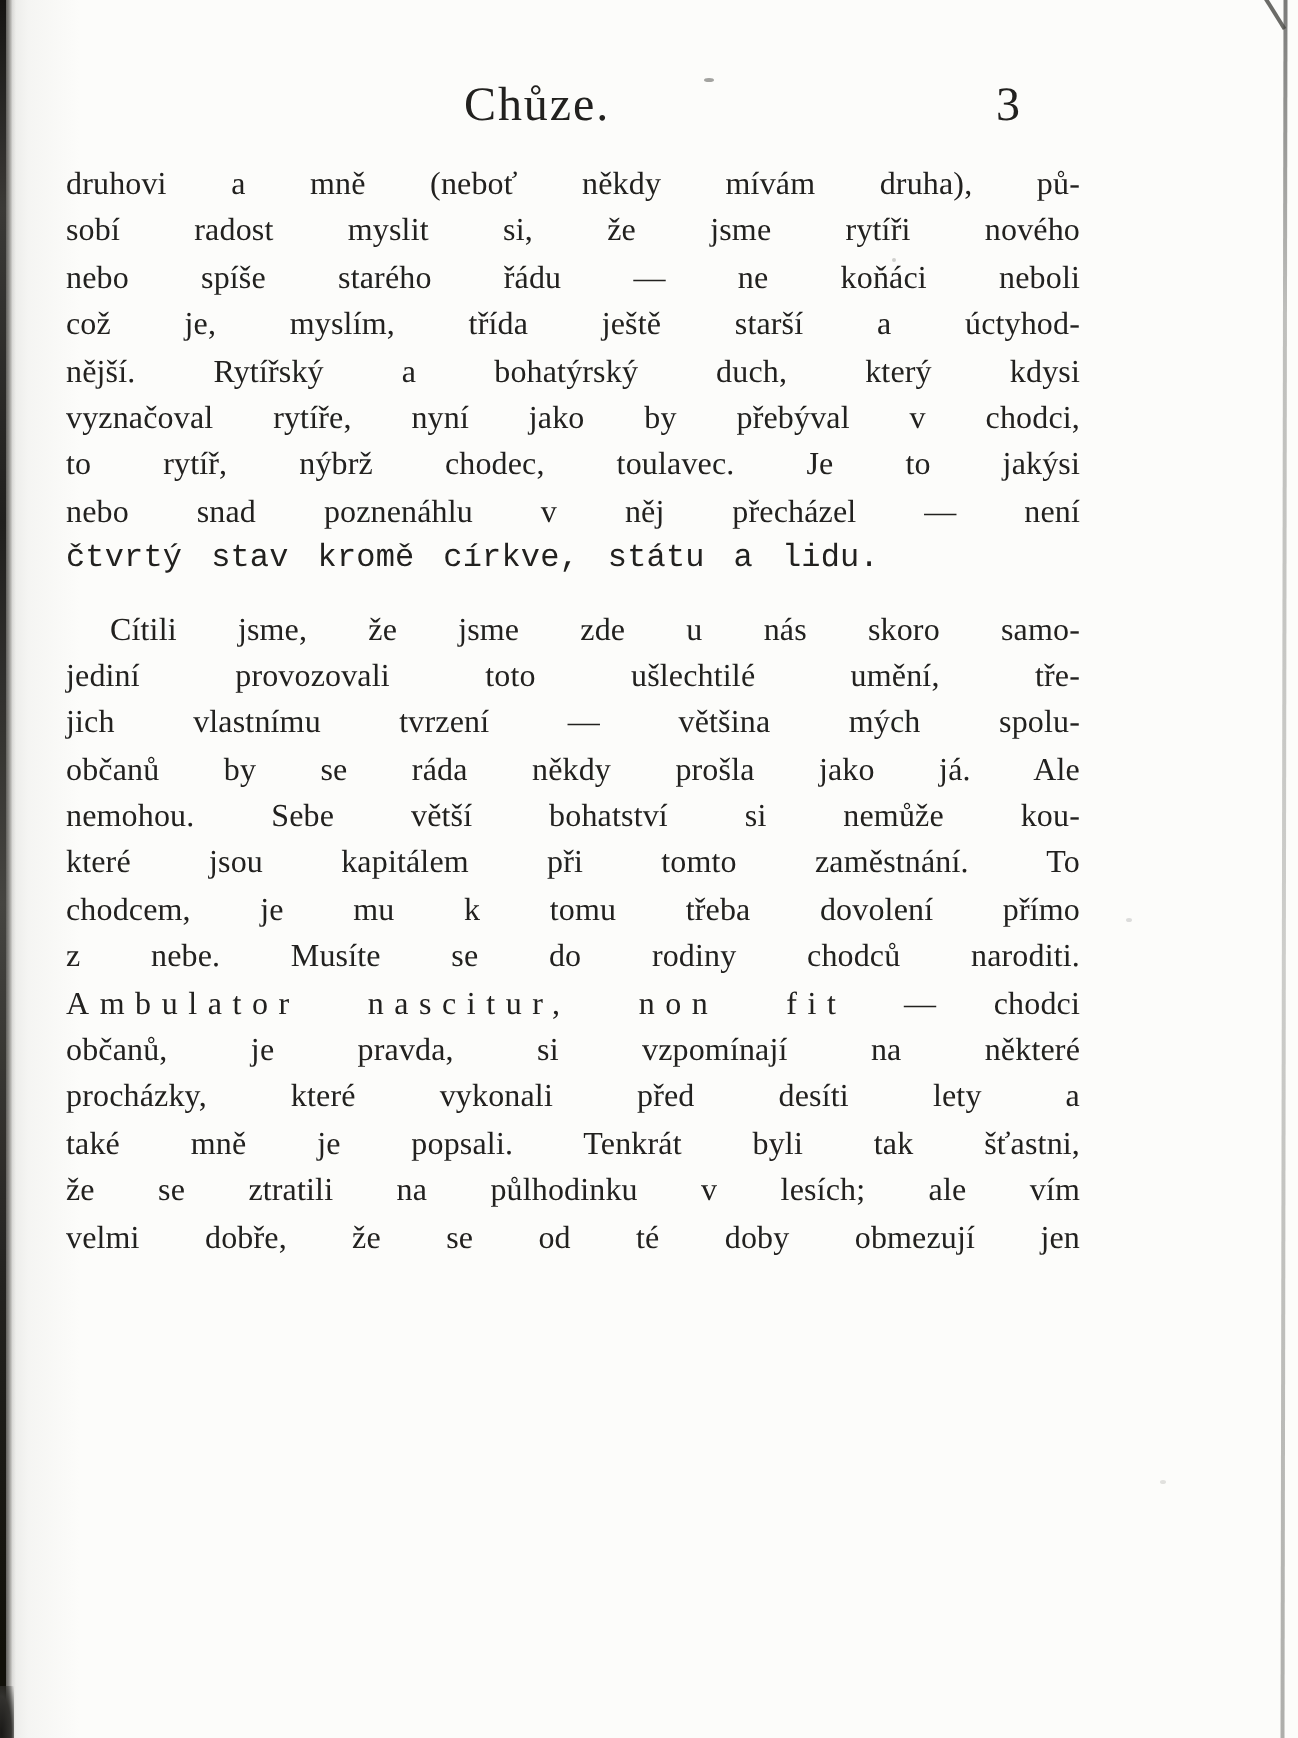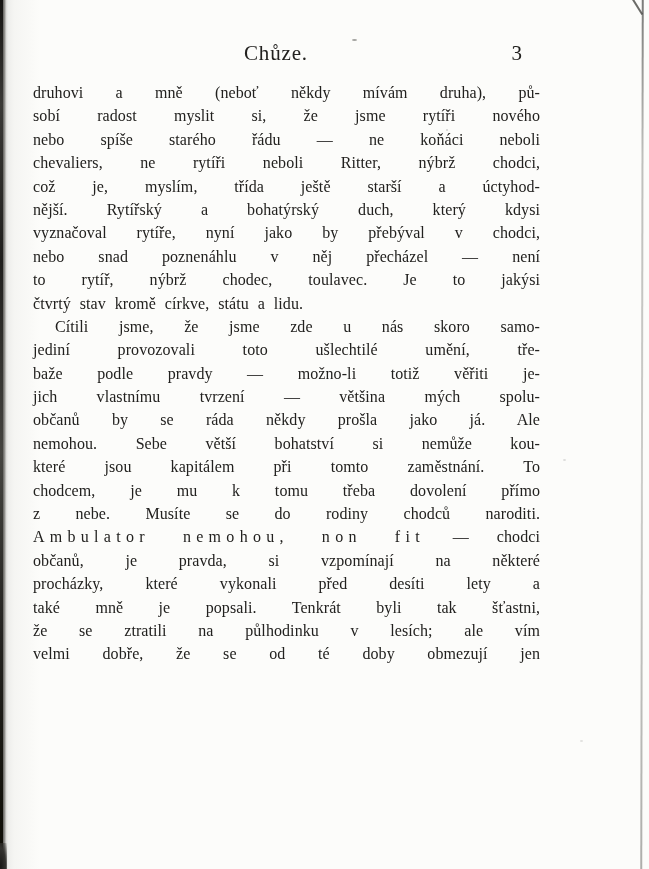--- a/index.html
+++ b/index.html
@@ -41,44 +41,44 @@
     background: rgba(70,70,66,0.8);
     transform: rotate(-32deg);
   }
   .speck { position: absolute; background: rgba(90,90,86,0.55); border-radius: 50%; }
   .speck.s1 { left: 352px; top: 39px; width: 5px; height: 2px; }
   .speck.s2 { left: 446px; top: 129px; width: 2px; height: 2px; opacity:.5; }
   .speck.s3 { left: 563px; top: 459px; width: 3px; height: 2px; opacity:.35; }
   .speck.s4 { left: 580px; top: 740px; width: 3px; height: 2px; opacity:.3; }
 
   .header {
-    position: absolute; left: 31px; top: 42px; width: 507px; height: 24px;
-    font-size: 21px; line-height: 22px;
+    position: absolute; left: 19px; top: 42px; width: 507px; height: 24px;
+    font-size: 24px; line-height: 22px;
   }
   .running-title {
     position: absolute; left: 213px; top: 0;
     letter-spacing: 0.04em;
   }
   .page-number {
     position: absolute; right: 16px; top: 0;
   }
 
   .textblock {
     position: absolute; left: 33px; top: 81px; width: 507px;
     font-size: 16px;
   }
   .line {
     height: 23.4px; line-height: 23.4px;
     white-space: nowrap;
     text-align: justify;
     text-align-last: justify;
     letter-spacing: 0.005em;
   }
-  .line.indent { padding-left: 22px; }
-  .line.noJust { text-align: center; text-align-last: left; word-spacing: 0.3em; }
+  .line.indent { padding-left: 22px; margin-top: 12px; }
+  .line.noJust { text-align: center; text-align-last: left; word-spacing: 0.3em; font-family: Liberation Mono, monospace; }
   .spaced { letter-spacing: 0.33em; }
 </style>
 </head>
 <body>
 
 <div class="paper-shade"></div>
 <div class="binding-edge"></div>
 <div class="page-edge-line"></div>
 <div class="corner-mark"></div>
 <div class="speck s1"></div>
@@ -88,35 +88,33 @@
 
 <div class="header">
   <span class="running-title">Chůze.</span>
   <span class="page-number">3</span>
 </div>
 
 <div class="textblock">
     <div class="line">druhovi a mně (neboť někdy mívám druha), pů-</div>
     <div class="line">sobí radost myslit si, že jsme rytíři nového</div>
     <div class="line">nebo spíše starého řádu — ne koňáci neboli</div>
-    <div class="line">chevaliers, ne rytíři neboli Ritter, nýbrž chodci,</div>
     <div class="line">což je, myslím, třída ještě starší a úctyhod-</div>
     <div class="line">nější. Rytířský a bohatýrský duch, který kdysi</div>
     <div class="line">vyznačoval rytíře, nyní jako by přebýval v chodci,</div>
+    <div class="line">to rytíř, nýbrž chodec, toulavec. Je to jakýsi</div>
     <div class="line">nebo snad poznenáhlu v něj přecházel — není</div>
-    <div class="line">to rytíř, nýbrž chodec, toulavec. Je to jakýsi</div>
     <div class="line noJust">čtvrtý stav kromě církve, státu a lidu.</div>
     <div class="line indent">Cítili jsme, že jsme zde u nás skoro samo-</div>
     <div class="line">jediní provozovali toto ušlechtilé umění, tře-</div>
-    <div class="line">baže podle pravdy — možno-li totiž věřiti je-</div>
     <div class="line">jich vlastnímu tvrzení — většina mých spolu-</div>
     <div class="line">občanů by se ráda někdy prošla jako já. Ale</div>
     <div class="line">nemohou. Sebe větší bohatství si nemůže kou-</div>
     <div class="line">které jsou kapitálem při tomto zaměstnání. To</div>
     <div class="line">chodcem, je mu k tomu třeba dovolení přímo</div>
     <div class="line">z nebe. Musíte se do rodiny chodců naroditi.</div>
-    <div class="line"><span class="spaced">Ambulator nemohou, non fit</span> <span>—</span> <span>chodci</span></div>
+    <div class="line"><span class="spaced">Ambulator nascitur, non fit</span> <span>—</span> <span>chodci</span></div>
     <div class="line">občanů, je pravda, si vzpomínají na některé</div>
     <div class="line">procházky, které vykonali před desíti lety a</div>
     <div class="line">také mně je popsali. Tenkrát byli tak šťastni,</div>
     <div class="line">že se ztratili na půlhodinku v lesích; ale vím</div>
     <div class="line">velmi dobře, že se od té doby obmezují jen</div>
   </div>
 
 </body></html>

